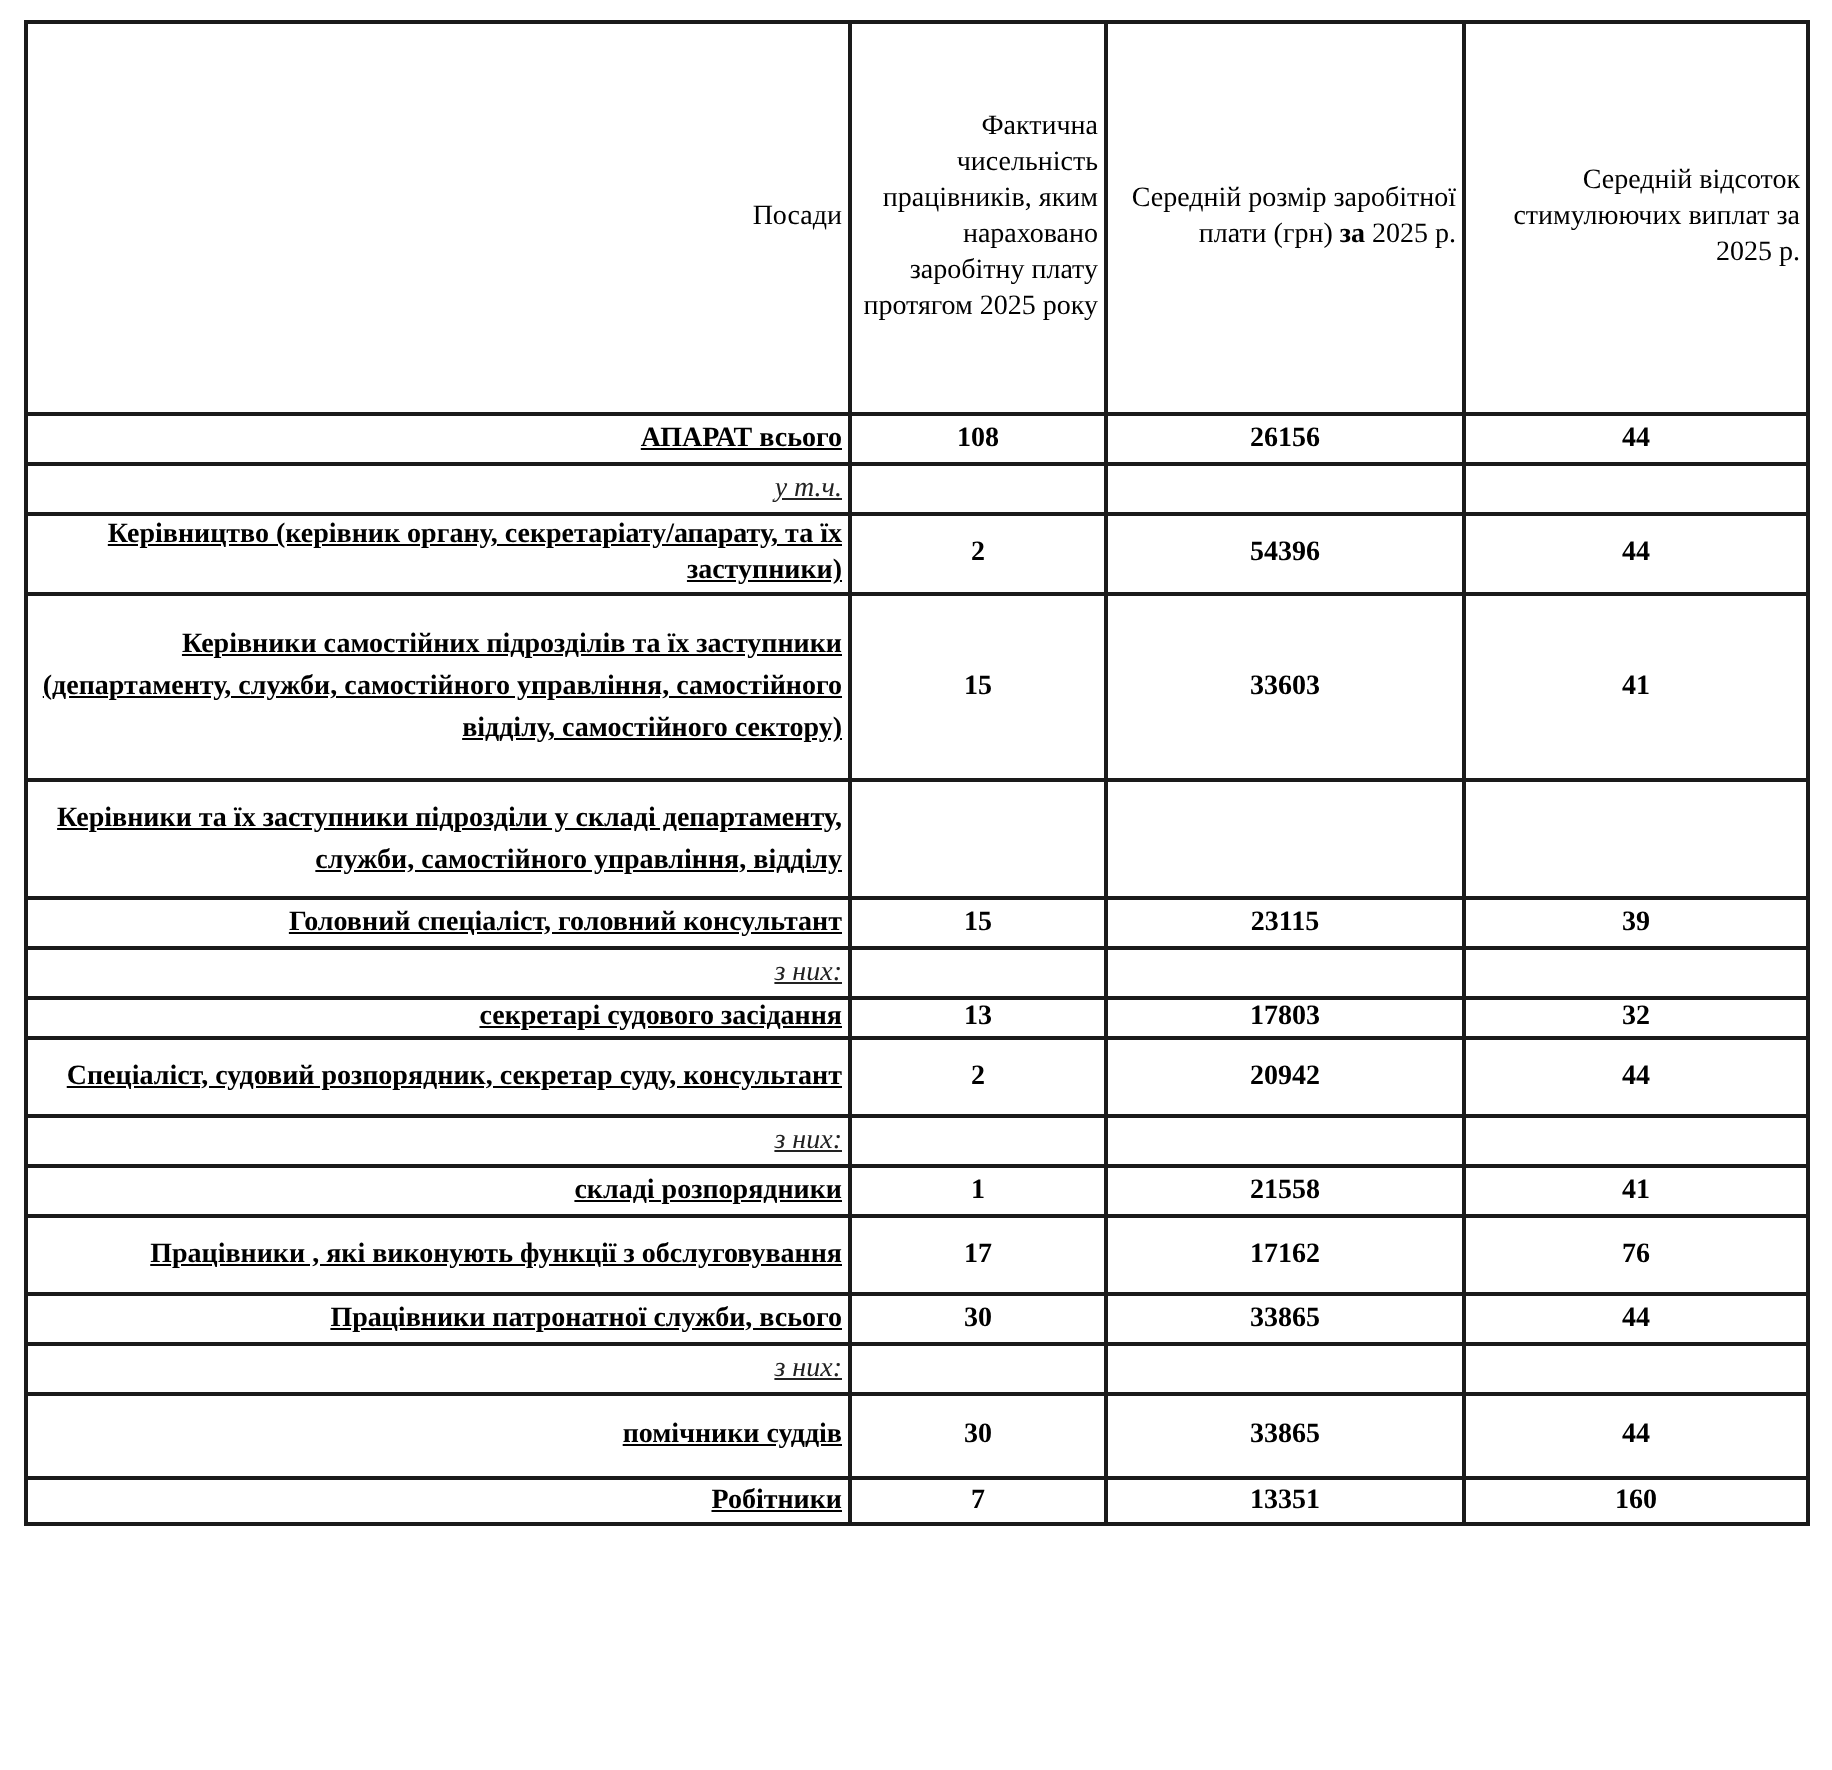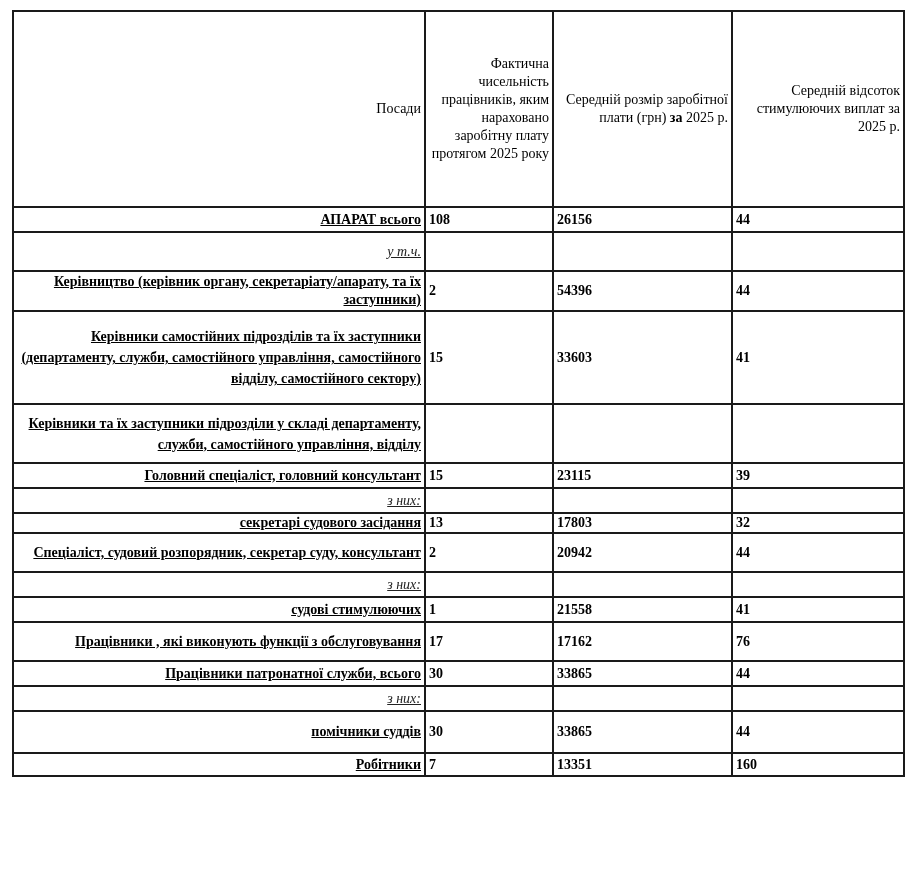--- a/index.html
+++ b/index.html
@@ -10,21 +10,21 @@
     }
     table.report td, table.report th {
       border: 2px solid #1a1a1a; padding: 0 3px; vertical-align: middle;
       font-size: 14px; line-height: 18px;
     }
     col.c1 { width: 412px; } col.c2 { width: 128px; } col.c3 { width: 179px; } col.c4 { width: 172px; }
     .title-cell { height: 72px; text-align: center; font-weight: bold; font-size: 14.5px; line-height: 19px; }
     .head-cell { height: 194px; text-align: right; font-weight: normal; font-size: 14.5px; line-height: 20.5px; }
     .lbl { font-weight: bold; font-size: 14.5px; line-height: 20px; text-align: right; text-decoration: underline; }
     .sub { font-style: italic; font-weight: normal; font-size: 13px; color: #222; }
-    .num { font-weight: bold; font-size: 17px; }
+    .num { text-align: center; font-weight: bold; font-size: 17px; }
     .b { font-weight: bold; }
   </style>
 </head>
 <body>
 
 <table class="report">
   <colgroup>
       <col class="c1">
       <col class="c2">
       <col class="c3">
@@ -37,21 +37,21 @@
     <td class="head-cell"><span>Середній розмір заробітної плати (грн) </span><span class="b">за</span><span> 2025 р.</span></td>
     <td class="head-cell">Середній відсоток стимулюючих виплат за 2025 р.</td>
   </tr>
 
   <tr style="height:25px">
     <td class="lbl">АПАРАТ всього</td>
     <td class="num">108</td>
     <td class="num">26156</td>
     <td class="num">44</td>
   </tr>
-  <tr style="height:39px">
+  <tr style="height:25px">
     <td class="lbl sub">у т.ч.</td>
     <td class="num"></td>
     <td class="num"></td>
     <td class="num"></td>
   </tr>
   <tr style="height:40px">
     <td class="lbl">Керівництво (керівник органу, секретаріату/апарату, та їх заступники)</td>
     <td class="num">2</td>
     <td class="num">54396</td>
     <td class="num">44</td>
@@ -92,21 +92,21 @@
     <td class="num">20942</td>
     <td class="num">44</td>
   </tr>
   <tr style="height:25px">
     <td class="lbl sub">з них:</td>
     <td class="num"></td>
     <td class="num"></td>
     <td class="num"></td>
   </tr>
   <tr style="height:25px">
-    <td class="lbl">судові стимулюючих</td>
+    <td class="lbl">складі розпорядники</td>
     <td class="num">1</td>
     <td class="num">21558</td>
     <td class="num">41</td>
   </tr>
   <tr style="height:39px">
     <td class="lbl">Працівники , які виконують функції з обслуговування</td>
     <td class="num">17</td>
     <td class="num">17162</td>
     <td class="num">76</td>
   </tr>

